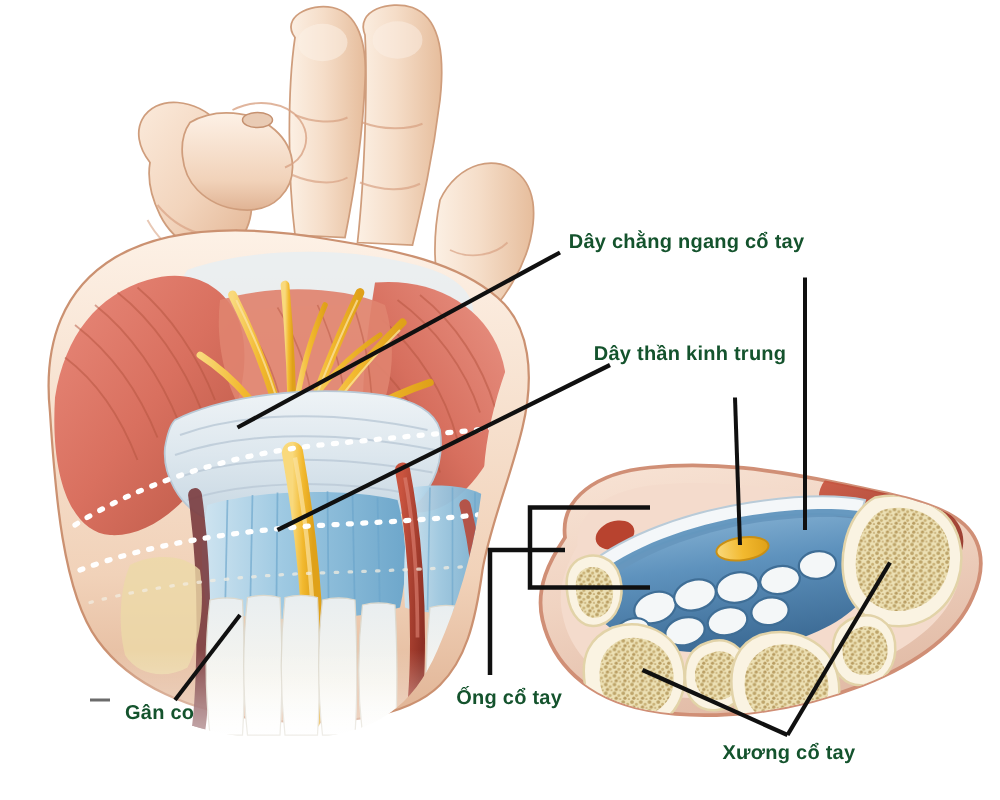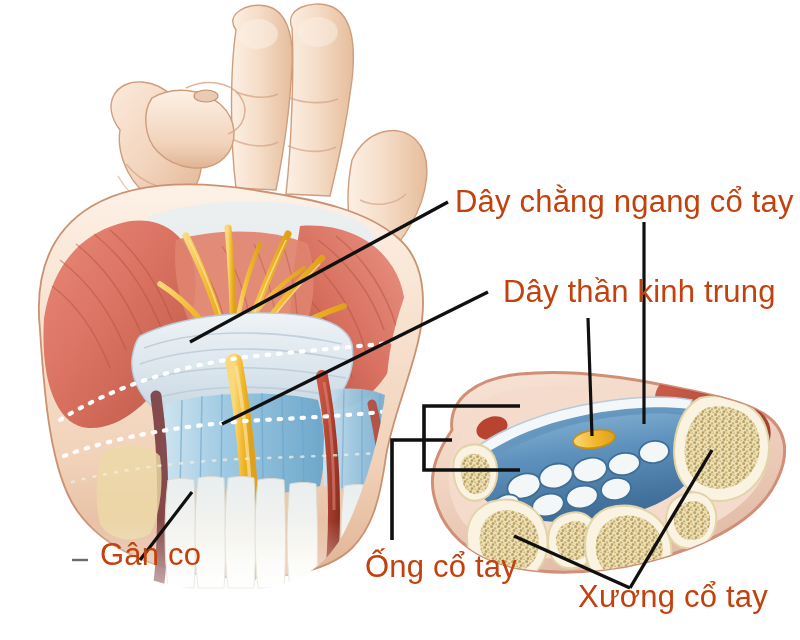--- a/index.html
+++ b/index.html
@@ -17,34 +17,34 @@
   }
   #figure-svg {
     position: absolute;
     left: 0;
     top: 0;
     width: 800px;
     height: 640px;
   }
   .label {
     position: absolute;
-    color: #c2410c;
+    color: #14532d;
     font-family: "Liberation Sans", sans-serif;
-    font-size: 31px;
-    font-weight: 400;
+    font-size: 16px;
+    font-weight: 700;
     letter-spacing: 0.2px;
     white-space: nowrap;
     line-height: 1.1;
     z-index: 5;
   }
   #label-ligament { left: 455px; top: 185px; }
-  #label-nerve    { left: 503px; top: 275px; }
-  #label-tendon   { left: 100px; top: 538px; }
+  #label-nerve    { left: 475px; top: 275px; }
+  #label-tendon   { left: 100px; top: 562px; }
   #label-tunnel   { left: 365px; top: 550px; }
-  #label-bones    { left: 578px; top: 580px; }
+  #label-bones    { left: 578px; top: 594px; }
 </style>
 </head>
 <body>
 
 <div id="page">
 
   <svg id="figure-svg" viewBox="0 0 800 640">
     <defs>
       <linearGradient id="gSkin" x1="0" y1="0" x2="1" y2="1">
         <stop offset="0%" stop-color="#fbeadb"></stop>

